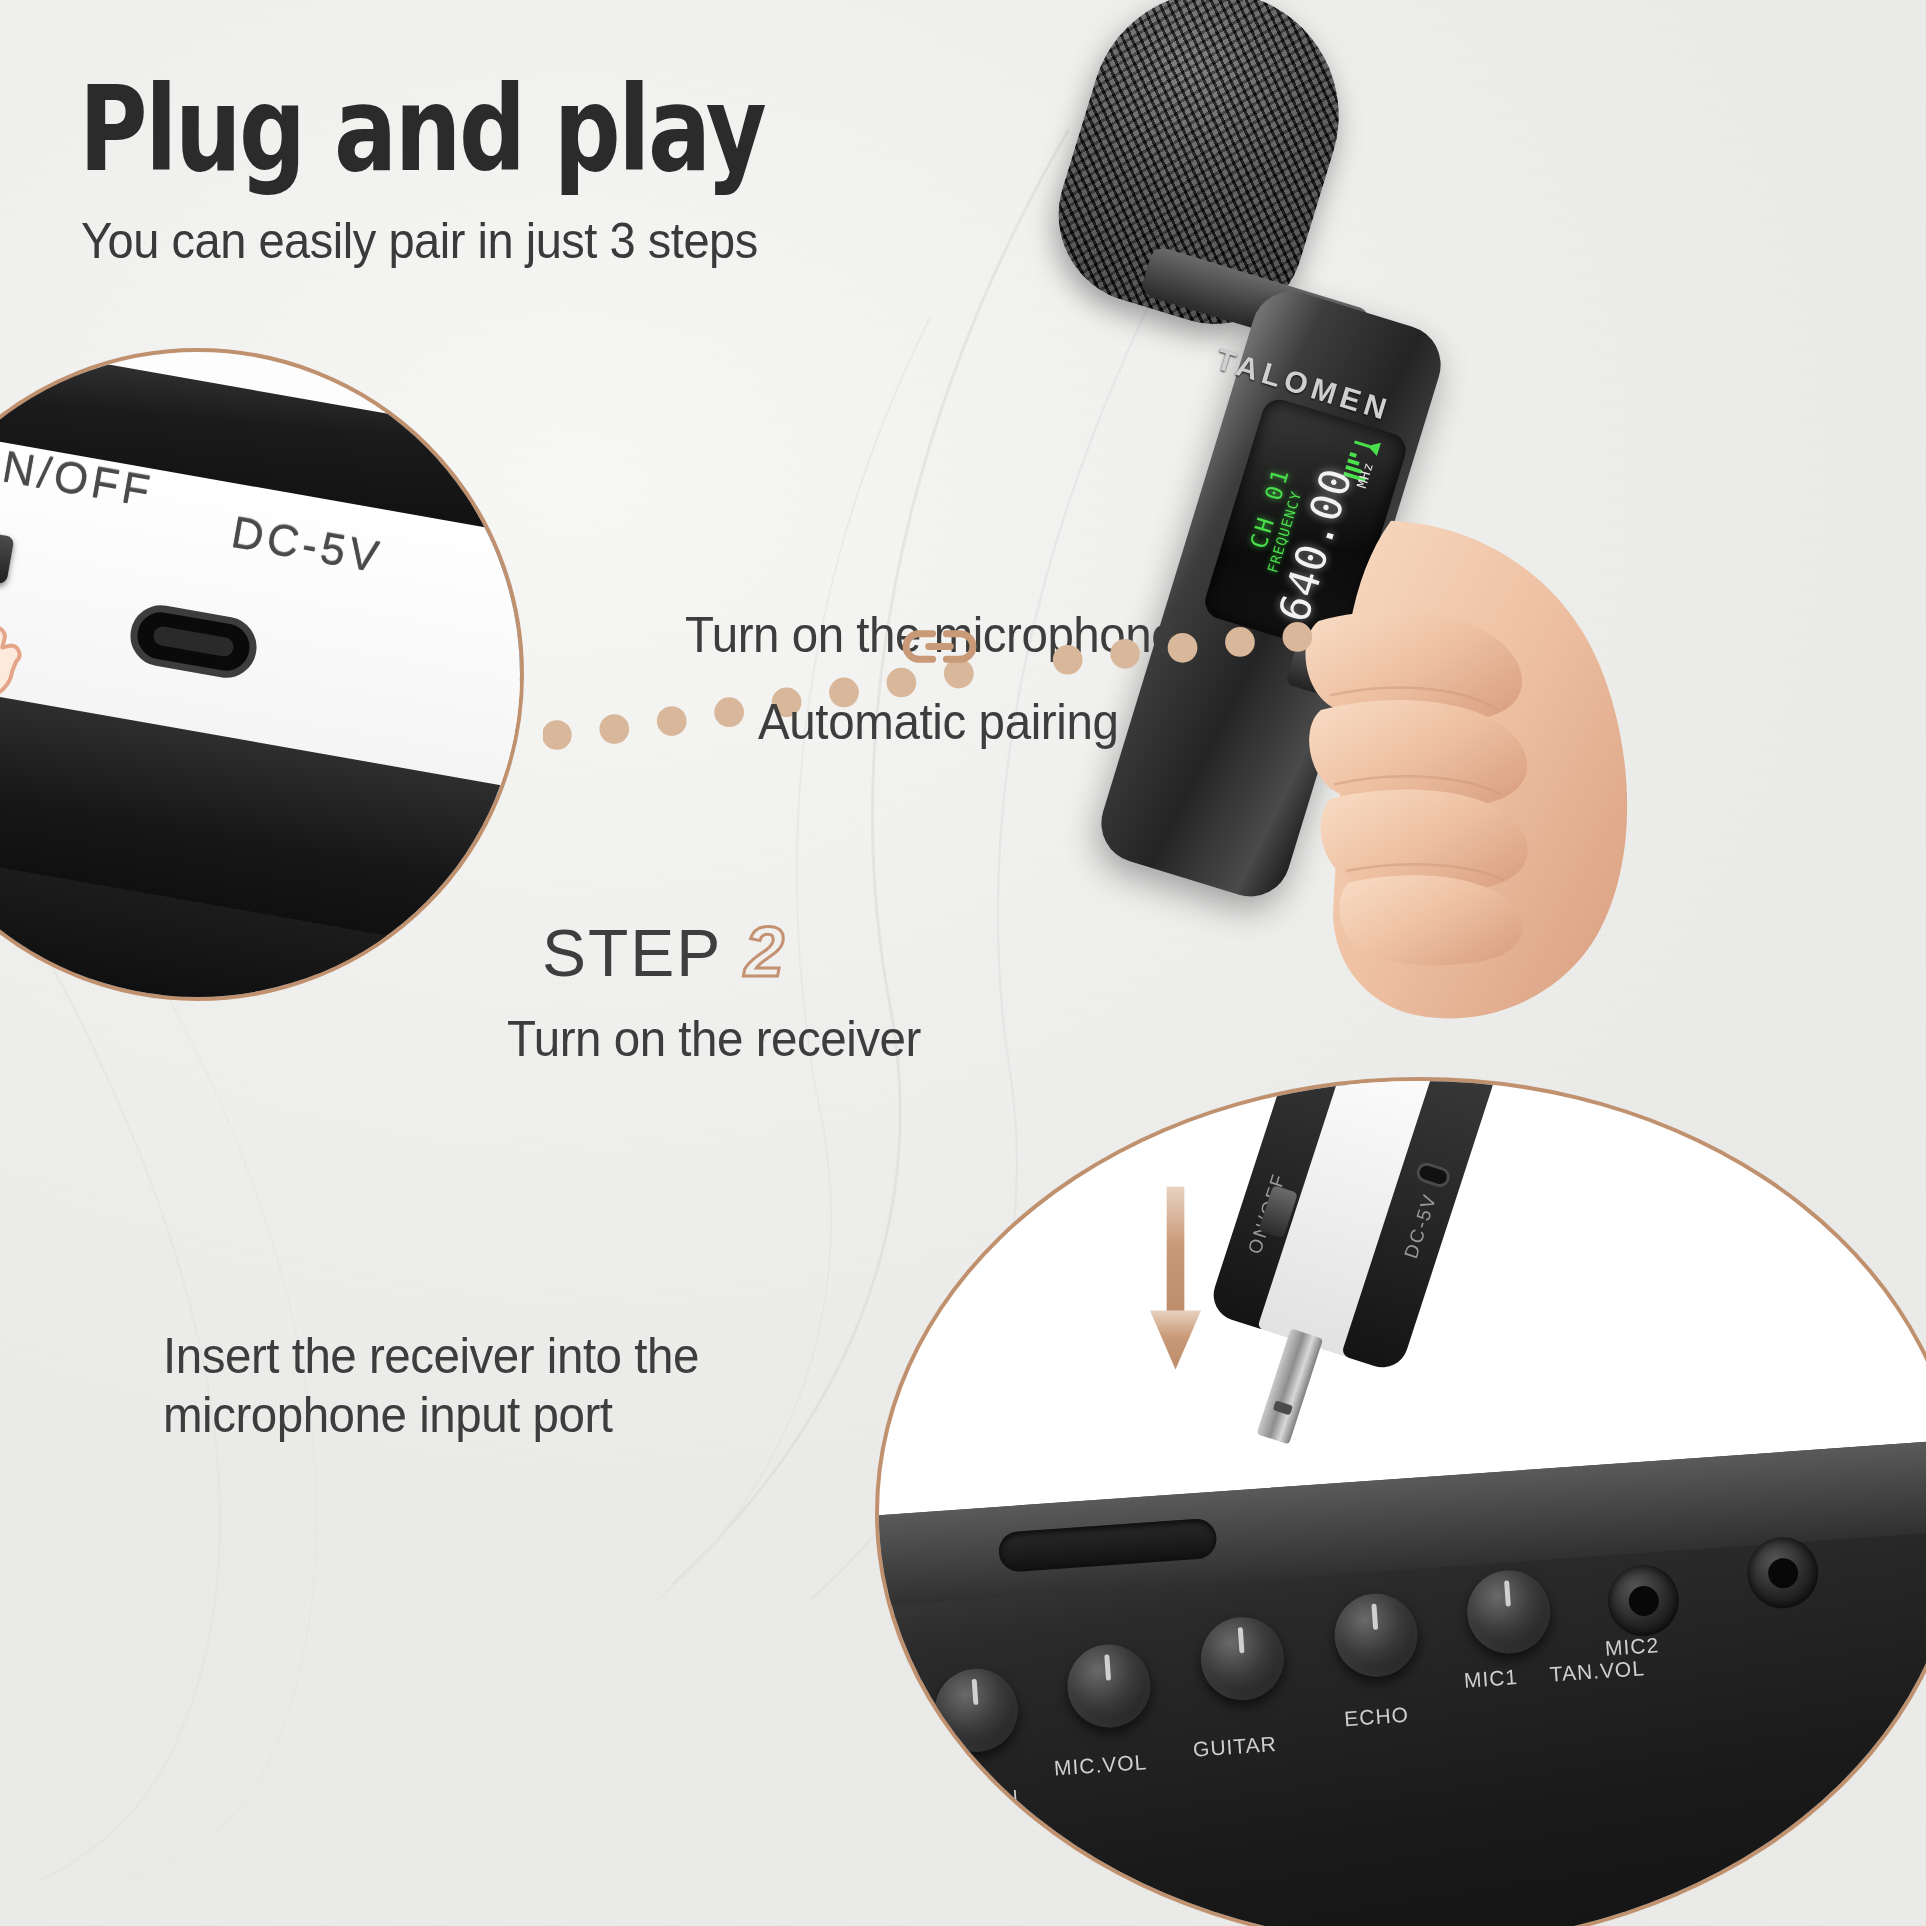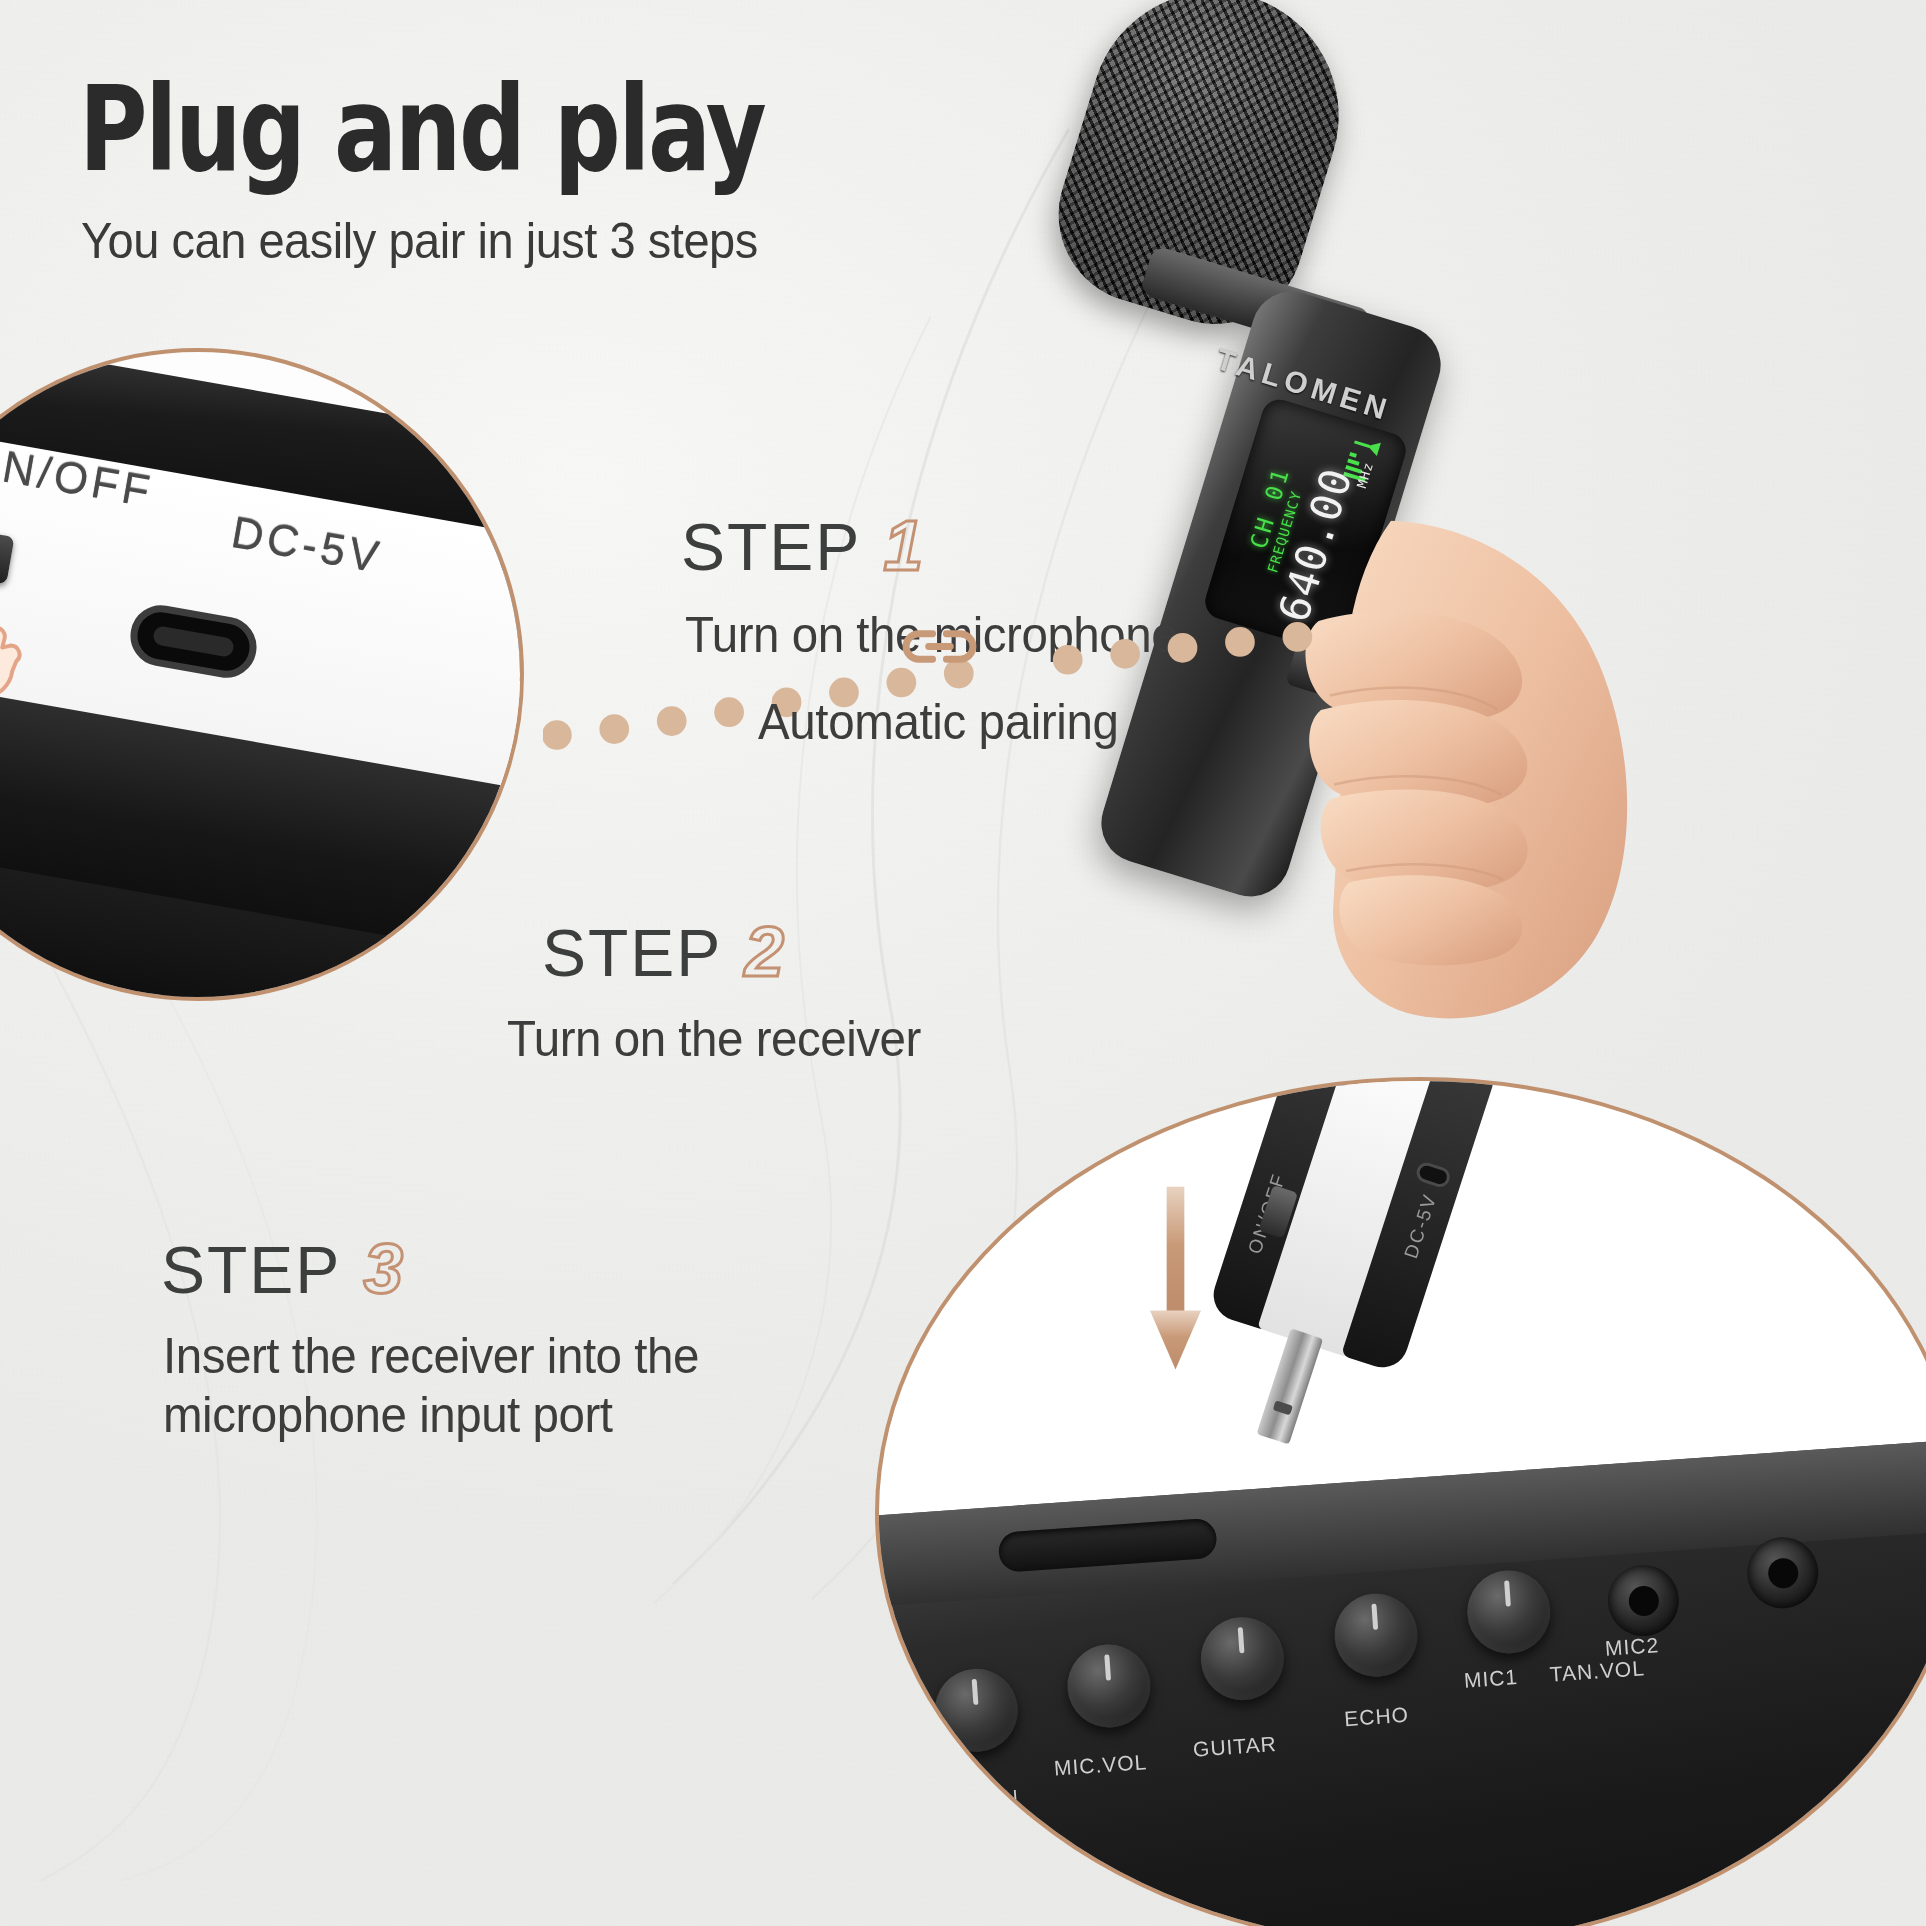--- a/index.html
+++ b/index.html
@@ -432,23 +432,20 @@
       <path d="M52,362 C116,352 180,364 208,388 C232,410 228,436 200,446
                C162,458 94,452 60,432 C38,418 34,376 52,362 Z" fill="url(#skin)"></path>
       <g fill="none" stroke="#cf9b7c" stroke-width="2.5" opacity=".55">
         <path d="M46,172 C110,162 178,172 214,198"></path>
         <path d="M44,262 C108,252 176,262 212,284"></path>
         <path d="M50,350 C112,342 176,352 208,370"></path>
       </g>
     </svg>
   </div>
 
-  <div class="step-head" id="step1-head">
-    <span>STEP</span><span class="step-num">1</span>
-  </div>
   <div class="step-desc" id="step1-desc">Turn on the microphone</div>
 
   <svg id="pair-dots" viewBox="0 0 800 140">
     <g fill="#d9b79a">
       <circle cx="14" cy="122" r="15"></circle>
       <circle cx="72" cy="116" r="15"></circle>
       <circle cx="130" cy="108" r="15"></circle>
       <circle cx="188" cy="99" r="15"></circle>
       <circle cx="246" cy="89" r="15"></circle>
       <circle cx="304" cy="79" r="15"></circle>
@@ -468,23 +465,20 @@
       <path d="M30,31 L52,31"></path>
     </g>
   </svg>
   <div id="pair-label">Automatic pairing</div>
 
   <div class="step-head" id="step2-head">
     <span>STEP</span><span class="step-num">2</span>
   </div>
   <div class="step-desc" id="step2-desc">Turn on the receiver</div>
 
-  <div class="step-head" id="step3-head">
-    <span>STEP</span><span class="step-num">3</span>
-  </div>
   <div class="step-desc two-line" id="step3-desc">Insert the receiver into the microphone input port</div>
 
   <div id="inset-recv">
 
     <svg id="arrow-down" viewBox="0 0 56 190">
       <defs>
         <linearGradient id="arrg" x1="0" y1="0" x2="0" y2="1">
           <stop offset="0%" stop-color="#e8d2c0"></stop>
           <stop offset="45%" stop-color="#c99a78"></stop>
           <stop offset="100%" stop-color="#bd8c6a"></stop>

